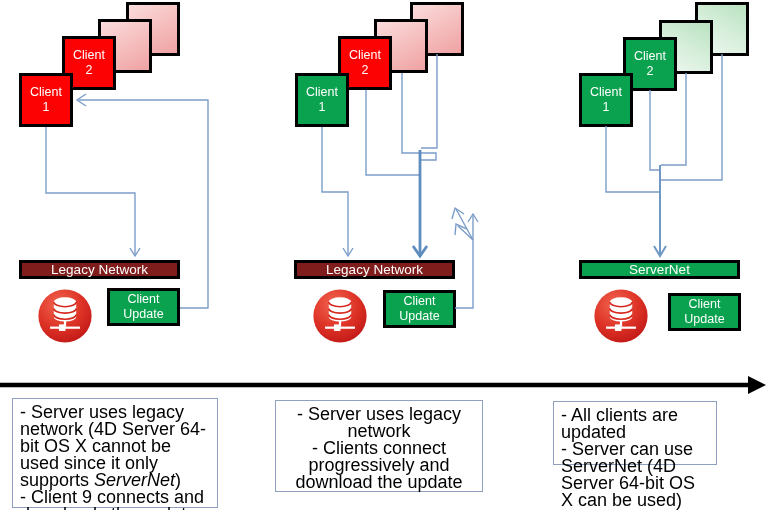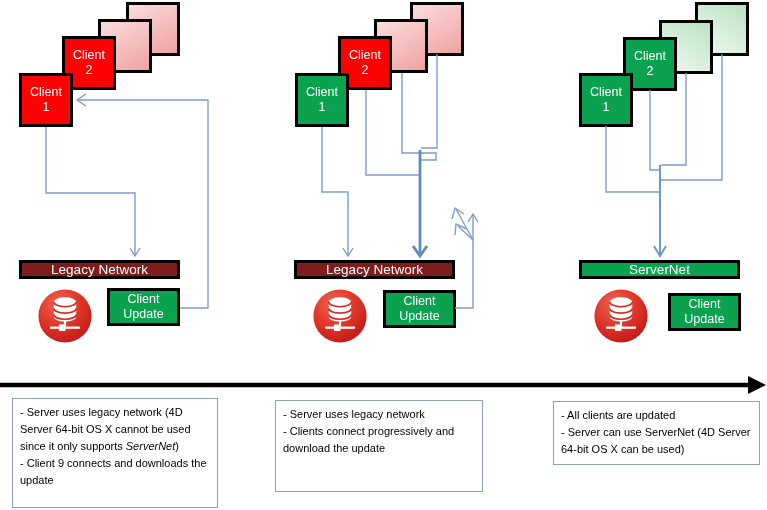--- a/index.html
+++ b/index.html
@@ -22,21 +22,21 @@
   }
   .bar.red{background:#7f1d1d;}
   .bar.green{background:#0aa24f;}
   .update{
     position:absolute;width:73px;height:38px;background:#0aa24f;border:3px solid #000;
     box-sizing:border-box;display:flex;flex-direction:column;align-items:center;
     justify-content:center;color:#fff;font-size:12.5px;line-height:15px;
   }
   .note{
     position:absolute;border:1px solid #8ea0bd;box-sizing:border-box;background:#fff;
-    color:#000;font-size:11px;line-height:17px;padding:5px 7px;
+    color:#000;font-size:18px;line-height:17px;padding:5px 7px;
   }
   #timeline-label{position:absolute;left:13px;top:361px;font-size:13.5px;color:#000;margin-top:44px;}
   #overlay{position:absolute;left:0;top:0;pointer-events:none;z-index:6;}
   .z1{z-index:1}.z2{z-index:2}.z3{z-index:3}.z4{z-index:4}
 </style>
 </head>
 <body>
 
 <div id="canvas">
 
@@ -162,23 +162,23 @@
       <line x1="0" y1="385" x2="749" y2="385" stroke="#000000" stroke-width="4.5"></line>
       <polygon points="748,376 766,385 748,394" fill="#000000"></polygon>
     </g>
   </svg>
 
   <div class="note" style="left:12px;top:398px;width:206px;height:110px;">
     <div><span>- Server uses legacy network (4D Server 64-bit OS X cannot be used since it only supports </span><i>ServerNet</i><span>)</span></div>
     <div>- Client 9 connects and downloads the update</div>
   </div>
 
-  <div class="note" style="left:275px;top:400px;width:208px;height:92px;">
+  <div class="note" style="left:275px;top:400px;width:208px;height:92px;text-align:center;">
     <div>- Server uses legacy network</div>
     <div>- Clients connect progressively and download the update</div>
   </div>
 
-  <div class="note" style="left:553px;top:401px;width:207px;height:64px;">
+  <div class="note" style="left:553px;top:401px;width:164px;height:64px;">
     <div>- All clients are updated</div>
     <div>- Server can use ServerNet (4D Server 64-bit OS X can be used)</div>
   </div>
 
 </div>
 
 </body></html>

